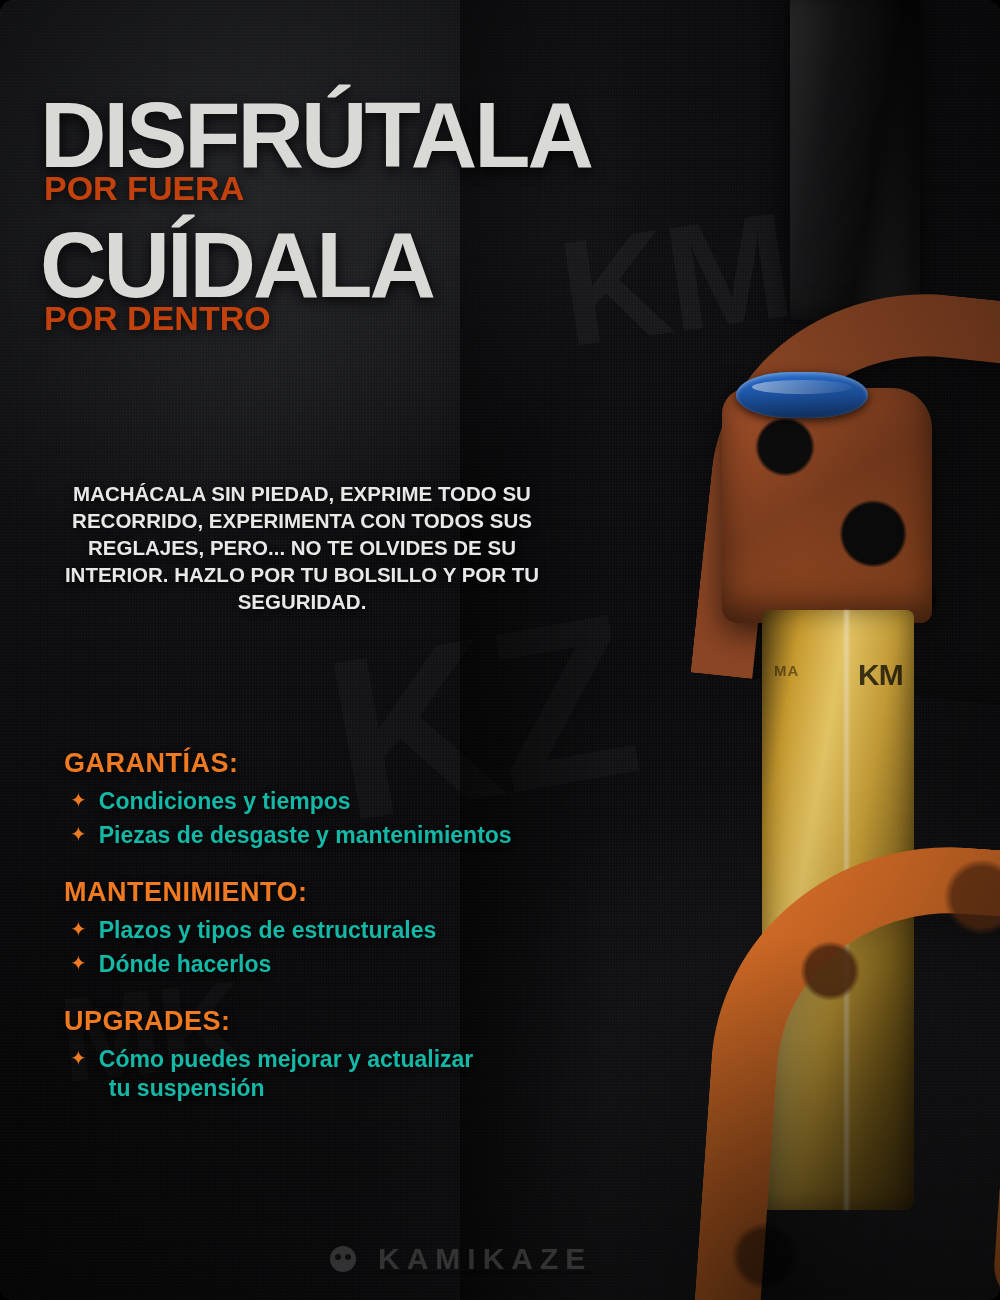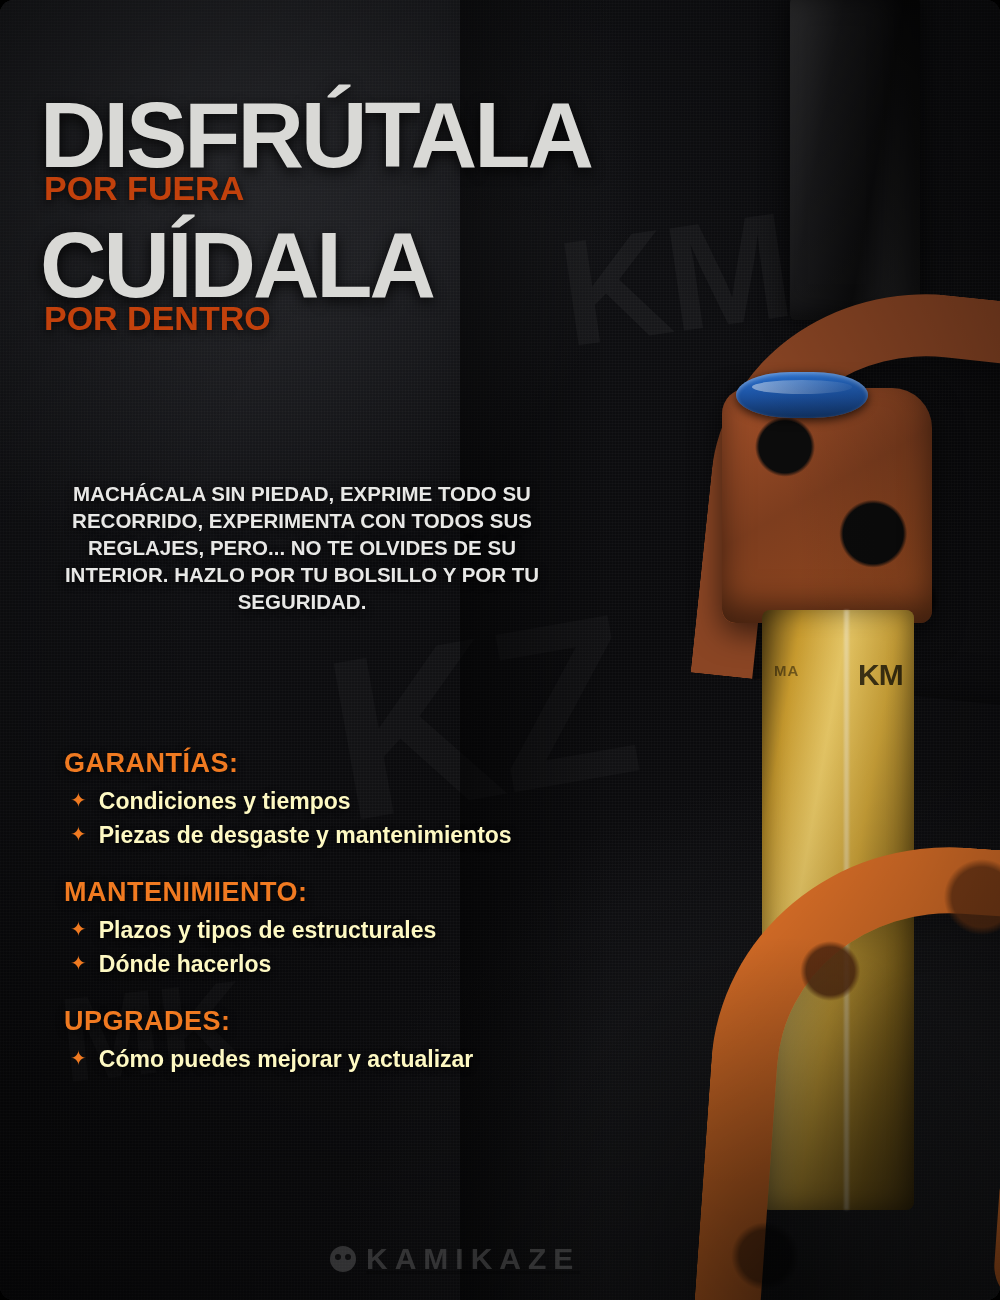--- a/index.html
+++ b/index.html
@@ -282,33 +282,33 @@
   }
   .bullet-icon {
     color: #f07a21;
     font-size: 20px;
     line-height: 1.35;
     flex: 0 0 auto;
   }
   .bullet-text {
     font-size: 23px;
     font-weight: 700;
-    color: #fef9c3;
+    color: #14b8a6;
     line-height: 1.3;
     text-shadow: 0 2px 7px rgba(0,0,0,0.85);
   }
   .bullet-text .cont { display: block; padding-left: 10px; }
 
   .watermark {
     position: absolute;
     left: 330px;
     bottom: 24px;
     display: flex;
     align-items: center;
-    gap: 10px;
+    gap: 22px;
     opacity: 0.2;
     text-decoration: underline;
   }
   .wm-mark {
     width: 26px; height: 26px;
     border-radius: 50%;
     background: #cfcfcf;
     position: relative;
   }
   .wm-mark::before, .wm-mark::after {
@@ -392,20 +392,21 @@
           <span class="bullet-text">Dónde hacerlos</span>
         </div>
       </div>
 
       <div class="section">
         <div class="section-title">UPGRADES:</div>
         <div class="bullet">
           <span class="bullet-icon">✦</span>
           <span class="bullet-text">
             <span>Cómo puedes mejorar y actualizar</span>
+            <span class="cont">tu suspensión</span>
           </span>
         </div>
       </div>
 
     </div>
 
     <div class="watermark">
       <span class="wm-mark"></span>
       <span class="wm-text">KAMIKAZE</span>
     </div>

